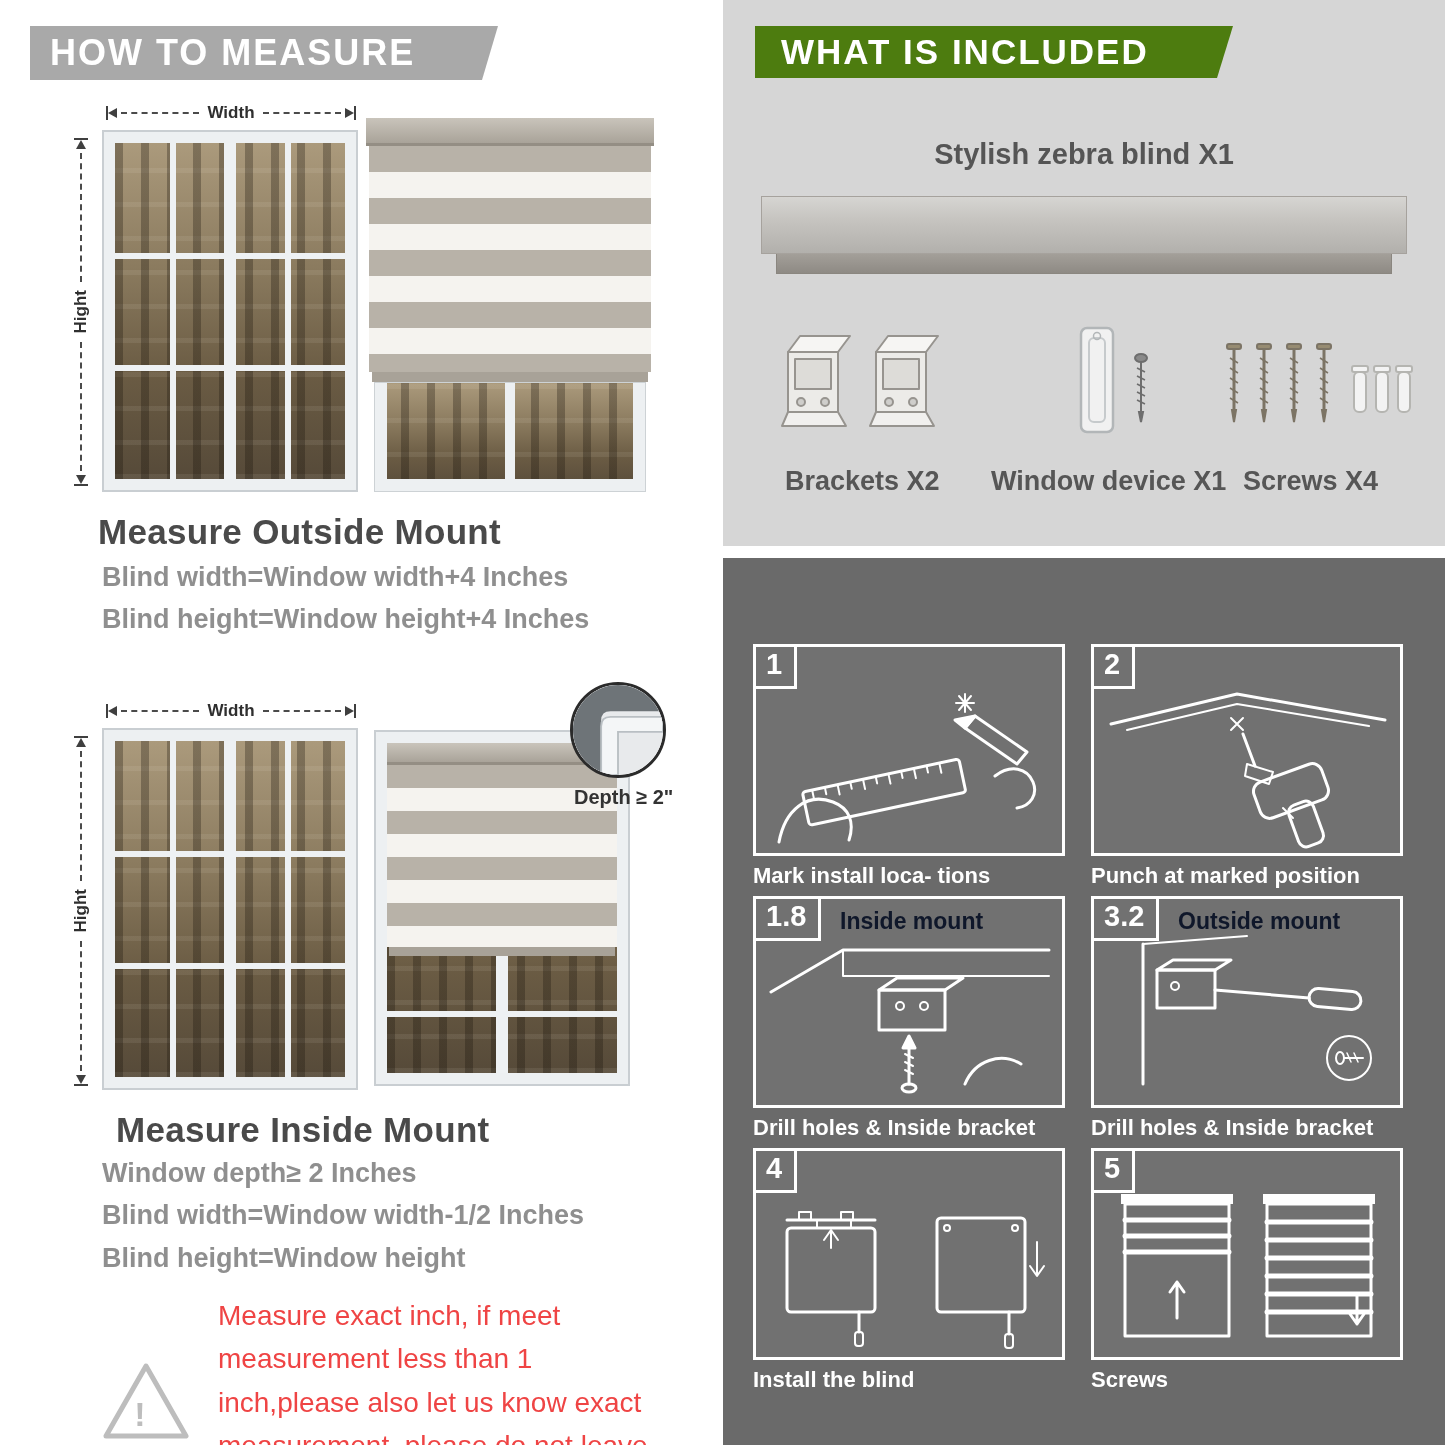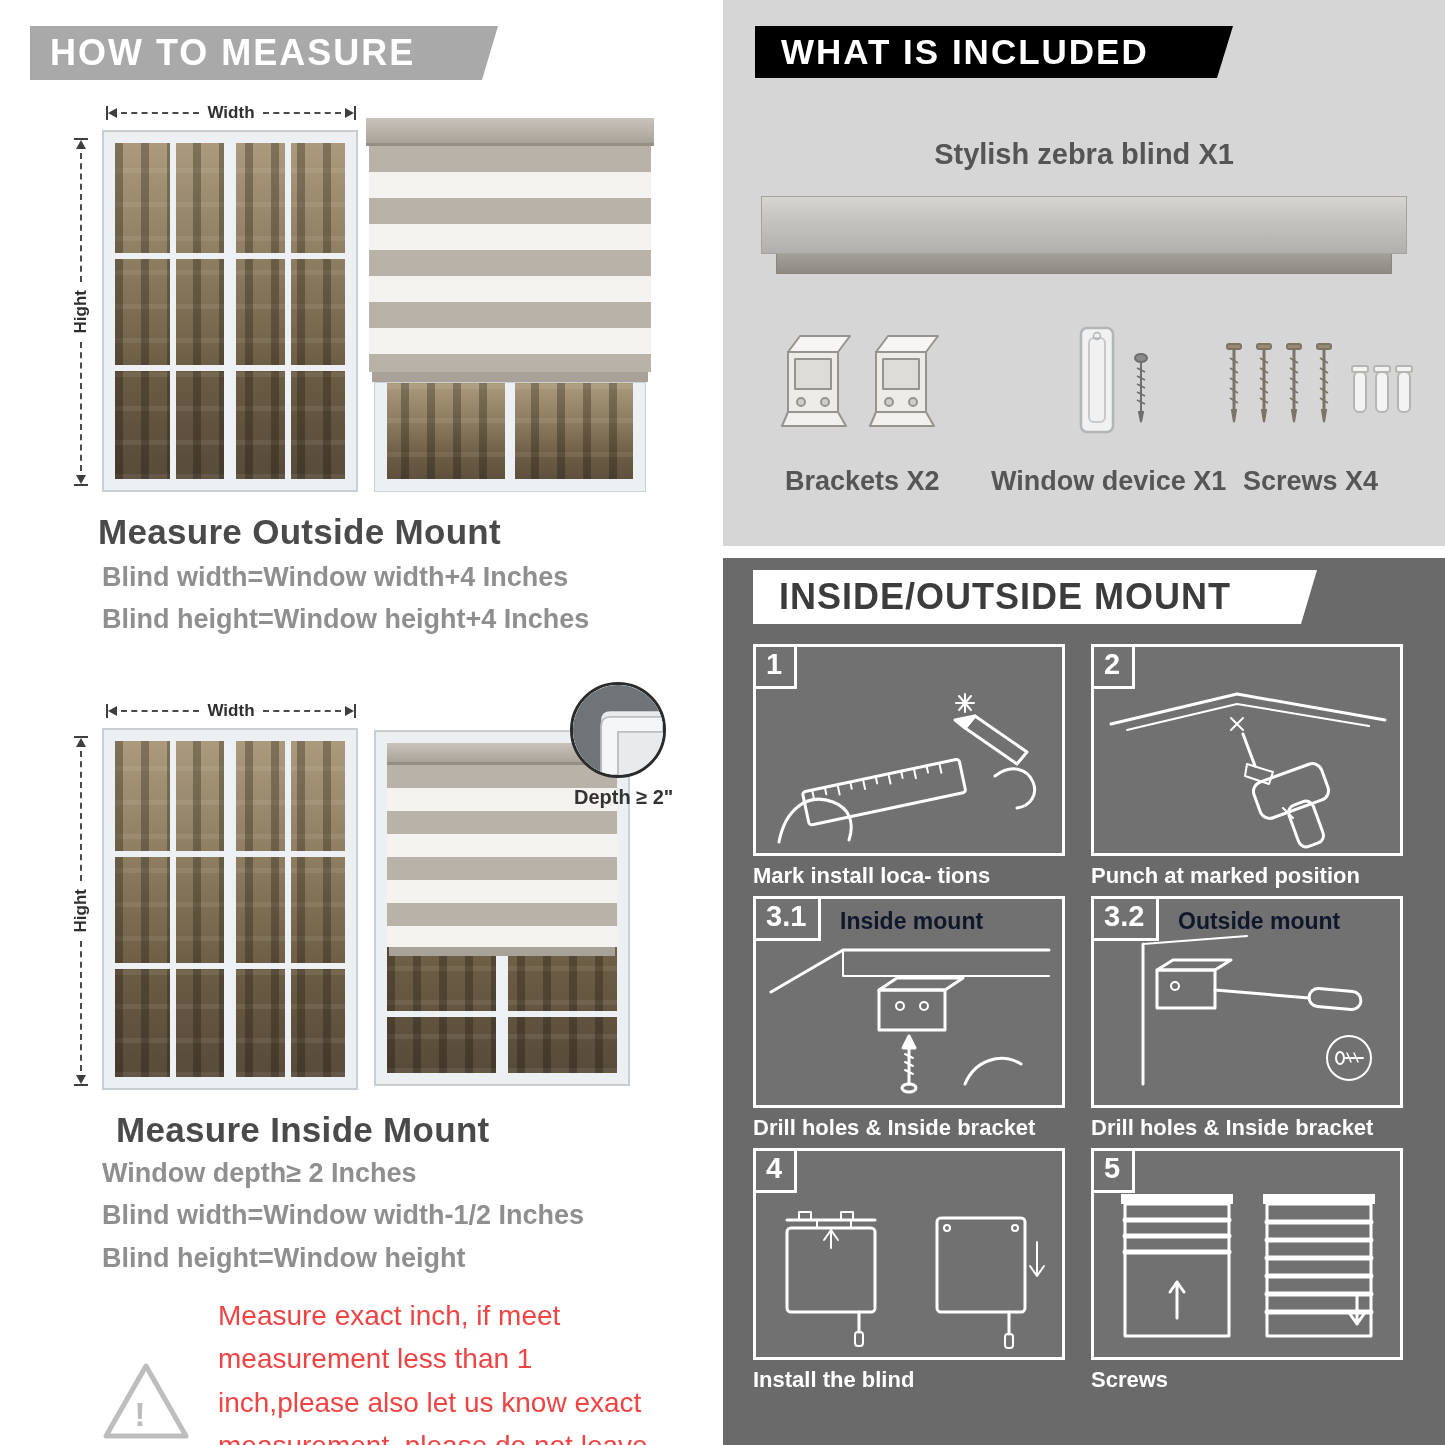--- a/index.html
+++ b/index.html
@@ -57,21 +57,21 @@
   .depthcircle{position:absolute;width:96px;height:96px;border:3px solid #2b2b2b;border-radius:50%;
                overflow:hidden;background:#fff}
   .depthlabel{position:absolute;font-size:20px;font-weight:700;color:#333}
 
   
   .warn{position:absolute;left:100px;top:1294px;width:570px;display:flex;align-items:center;gap:26px}
   .warntext{font-size:28px;color:#ef4444;line-height:1.55;font-weight:400;width:440px}
 
   
   .included{position:absolute;left:723px;top:0;width:722px;height:546px;background:#d6d6d6}
-  .inc-banner{position:absolute;left:32px;top:26px;width:478px;height:52px;background:#000000;color:#fff;
+  .inc-banner{position:absolute;left:32px;top:26px;width:478px;height:52px;background:#4d7c0f;color:#fff;
     font-size:35px;font-weight:700;letter-spacing:2px;display:flex;align-items:center;padding-left:26px;
     clip-path:polygon(0 0,100% 0,calc(100% - 16px) 100%,0 100%)}
   .blindlabel{position:absolute;left:0;top:138px;width:100%;text-align:center;font-size:29px;font-weight:700;color:#555}
   .headrail{position:absolute;left:38px;top:196px;width:646px}
   .hr-top{height:58px;border:1px solid #a6a29d;background:
       linear-gradient(180deg,#d6d5d2 0%,#c6c4c0 40%,#b2b0ac 100%)}
   .hr-bot{height:20px;margin:0 15px;background:linear-gradient(180deg,#a39f99,#8e8a84);
       border:1px solid #8a867f;border-top:none}
   .absvg{position:absolute}
   .inc-label{position:absolute;top:466px;font-size:27px;font-weight:700;color:#565656;white-space:nowrap}
@@ -281,21 +281,20 @@
         </g>
     </g>
   </svg>
 
   <span class="inc-label" style="left:62px">Brackets X2</span>
   <span class="inc-label" style="left:268px">Window device X1</span>
   <span class="inc-label" style="left:520px">Screws X4</span>
 </div>
 
 <div class="mount">
-  <div class="mnt-banner">INSIDE/OUTSIDE MOUNT</div>
 
   <div class="step" style="left:30px;top:86px">
     <div class="panel">
       <span class="badge">1</span>
       <svg class="art" viewBox="0 0 300 170">
         <path d="M206,14 v18 M197,23 h18 M200,16 l12,14 M212,16 l-12,14" stroke-width="2"></path>
         <path d="M216,36 L268,72 L258,84 L206,48 Z"></path>
         <path d="M206,48 L216,36 L196,40 Z" fill="#ffffff"></path>
         <g transform="rotate(-12 140 110)">
           <rect x="45" y="92" width="160" height="34" rx="3"></rect>
@@ -320,21 +319,21 @@
         <rect x="158" y="92" width="72" height="38" rx="10" transform="rotate(-20 194 111)"></rect>
         <rect x="196" y="122" width="26" height="44" rx="8" transform="rotate(-20 209 144)"></rect>
         <path d="M186,128 l10,10" stroke-width="2"></path>
       </svg>
     </div>
     <div class="caption">Punch at  marked position</div>
   </div>
 
   <div class="step" style="left:30px;top:338px">
     <div class="panel">
-      <span class="badge">3.1</span>
+      <span class="badge">1.8</span>
       <span class="plabel">Inside mount</span>
       <svg class="art" viewBox="0 0 300 170">
         <path d="M12,60 L84,18 L290,18"></path>
         <path d="M84,18 L84,44 L290,44" stroke-width="2"></path>
         <path d="M120,58 l18,-12 h66 l-18,12 z"></path>
         <rect x="120" y="58" width="66" height="40"></rect>
         <circle cx="141" cy="74" r="4" stroke-width="2"></circle>
         <circle cx="165" cy="74" r="4" stroke-width="2"></circle>
         <path d="M150,104 l-6,12 h12 z" fill="#ffffff"></path>
         <line x1="150" y1="116" x2="150" y2="152"></line>

